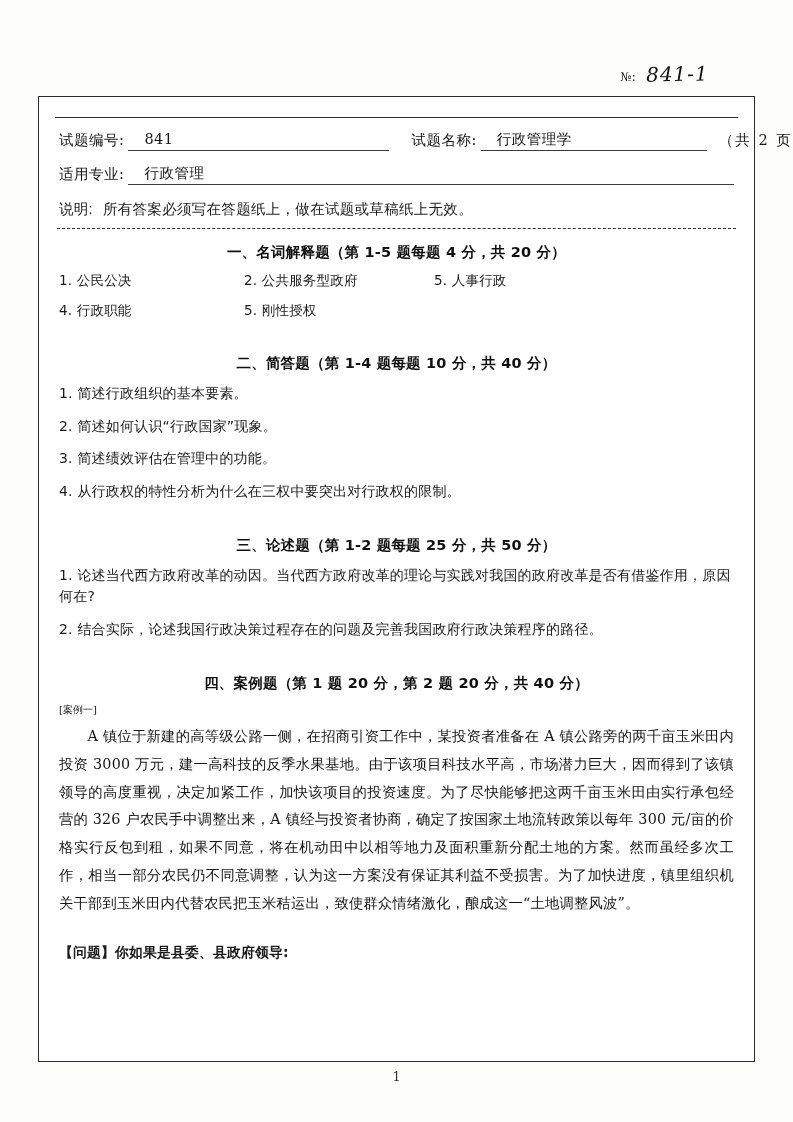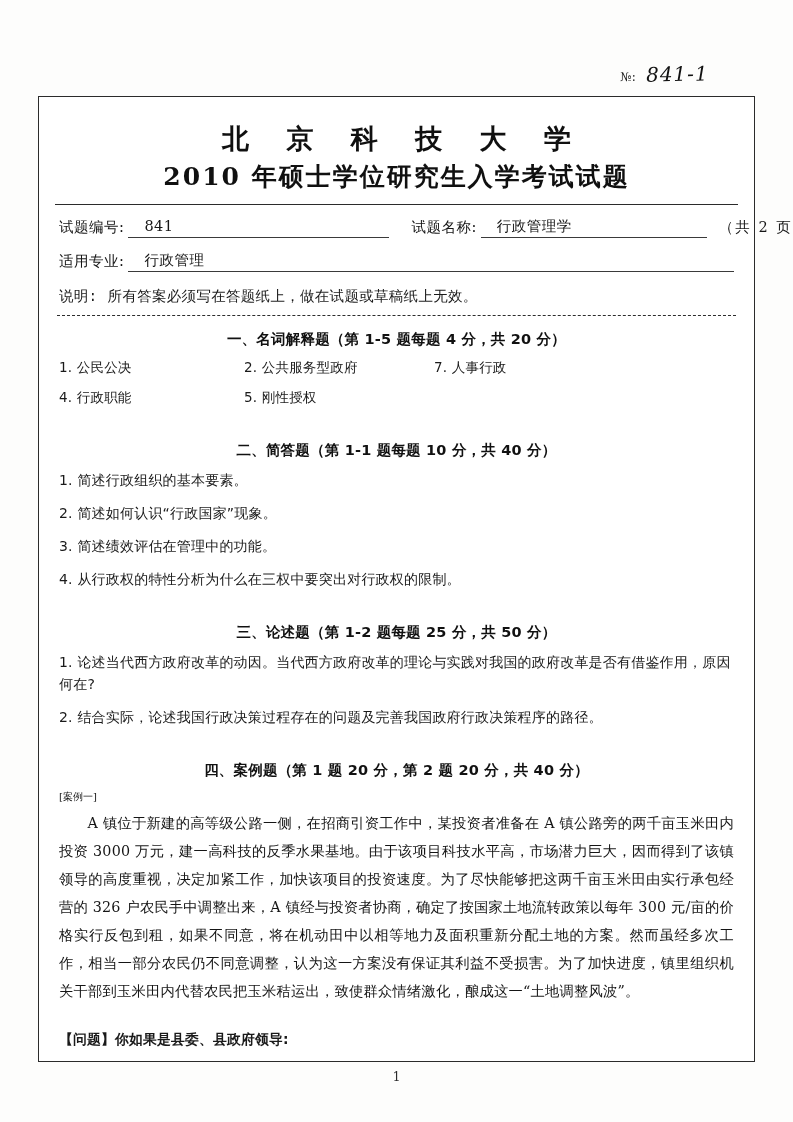--- a/index.html
+++ b/index.html
@@ -116,21 +116,21 @@
     letter-spacing: 0.5px;
   }
   .meta-fill.short { flex: 0 0 245px; }
   .meta-fill.mid   { flex: 0 0 210px; }
   .meta-pages {
     white-space: nowrap;
     padding-left: 12px;
     letter-spacing: 2px;
   }
   .meta-note {
-    font-family: Liberation Mono, monospace;
+    font-family: Liberation Sans, sans-serif;
     font-size: 14.5px;
     padding: 2px 4px 0 4px;
     letter-spacing: 0.3px;
   }
   .meta-note .note-label { margin-right: 10px; }
 
   .dashed-rule {
     margin: 9px 2px 0 2px;
     border-top: 1.6px dashed #2d2d2d;
   }
@@ -210,24 +210,20 @@
 <div class="page">
 
   <div class="serial">
     <span class="serial-label">№:</span>
     <span class="serial-value">841-1</span>
   </div>
 
   <div class="frame">
     <div class="frame-inner">
 
-      <div class="title-block">
-        <div class="univ-title">北 京 科 技 大 学</div>
-        <div class="exam-title">2010 年硕士学位研究生入学考试试题</div>
-      </div>
       <div class="title-rule"></div>
 
       <div class="meta">
         <div class="meta-row">
           <span class="meta-label">试题编号:</span>
           <span class="meta-fill short">841</span>
           <span class="meta-label" style="padding-left:22px;">试题名称:</span>
           <span class="meta-fill mid">行政管理学</span>
           <span class="meta-pages">（共  2  页）</span>
         </div>
@@ -243,32 +239,32 @@
 
       <div class="dashed-rule"></div>
 
       <div class="body">
 
         <div class="section">
           <div class="section-head">一、名词解释题（第 1-5 题每题 4 分，共 20 分）</div>
           <div class="term-row">
             <span class="term-col">1. 公民公决</span>
             <span class="term-col wide">2. 公共服务型政府</span>
-            <span class="term-col">7. 人事行政</span>
+            <span class="term-col">5. 人事行政</span>
           </div>
           <div class="term-row">
             <span class="term-col">4. 行政职能</span>
             <span class="term-col wide">5. 刚性授权</span>
           </div>
         </div>
 
         <div class="gap-lg"></div>
 
         <div class="section">
-          <div class="section-head">二、简答题（第 1-1 题每题 10 分，共 40 分）</div>
+          <div class="section-head">二、简答题（第 1-4 题每题 10 分，共 40 分）</div>
           <div class="qitem">1. 简述行政组织的基本要素。</div>
           <div class="qitem">2. 简述如何认识“行政国家”现象。</div>
           <div class="qitem">3. 简述绩效评估在管理中的功能。</div>
           <div class="qitem">4. 从行政权的特性分析为什么在三权中要突出对行政权的限制。</div>
         </div>
 
         <div class="gap-lg"></div>
 
         <div class="section">
           <div class="section-head">三、论述题（第 1-2 题每题 25 分，共 50 分）</div>

